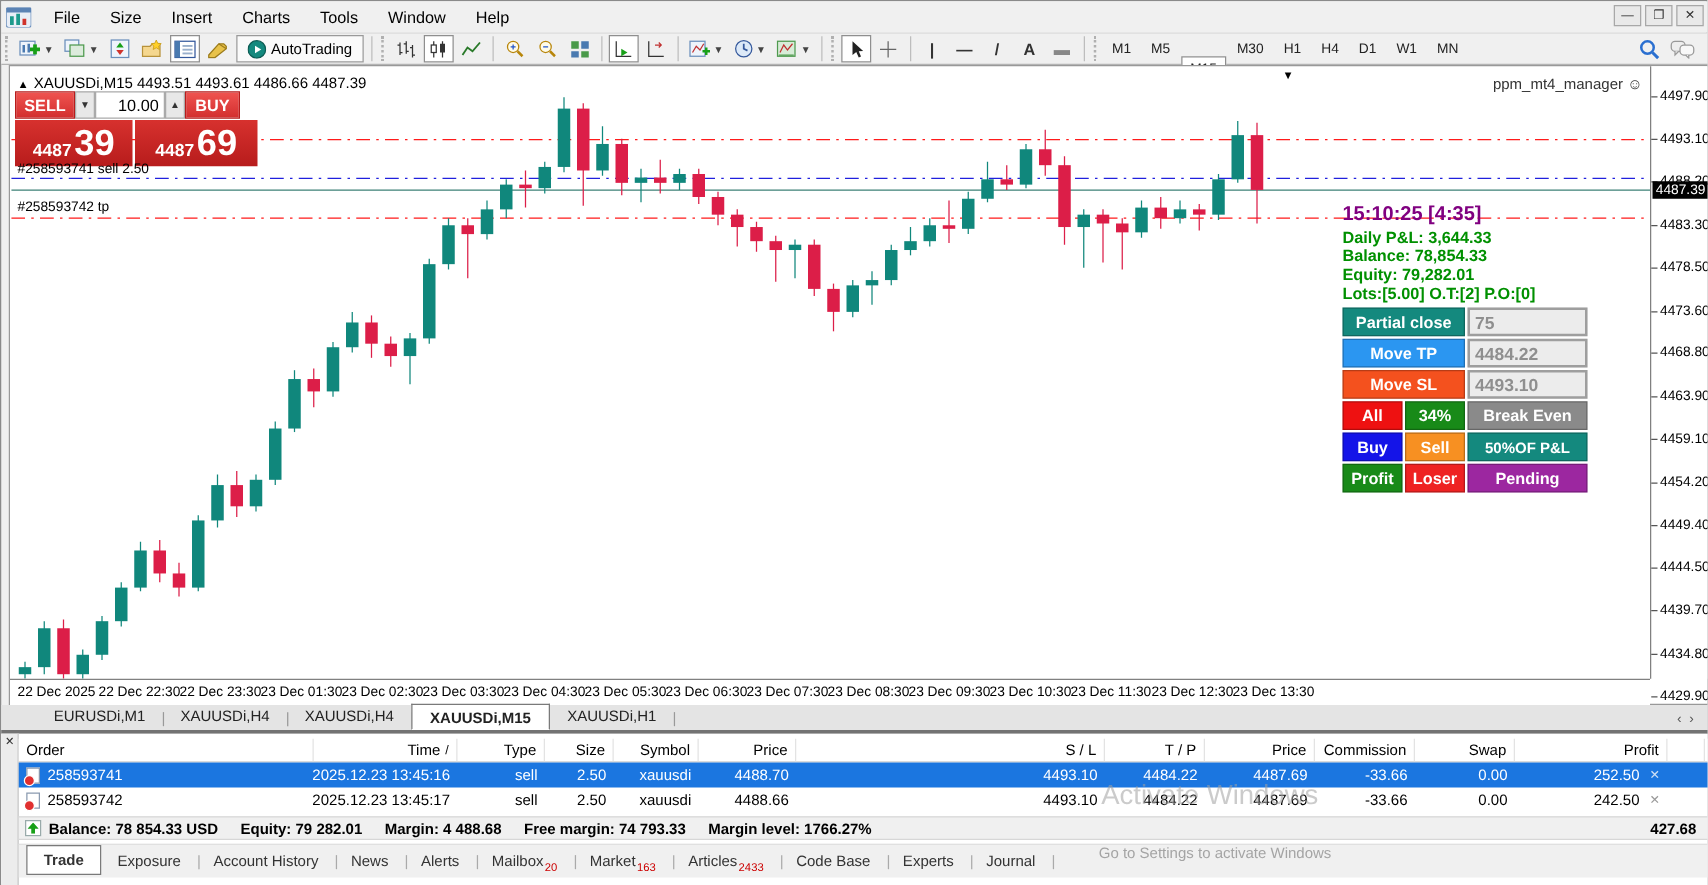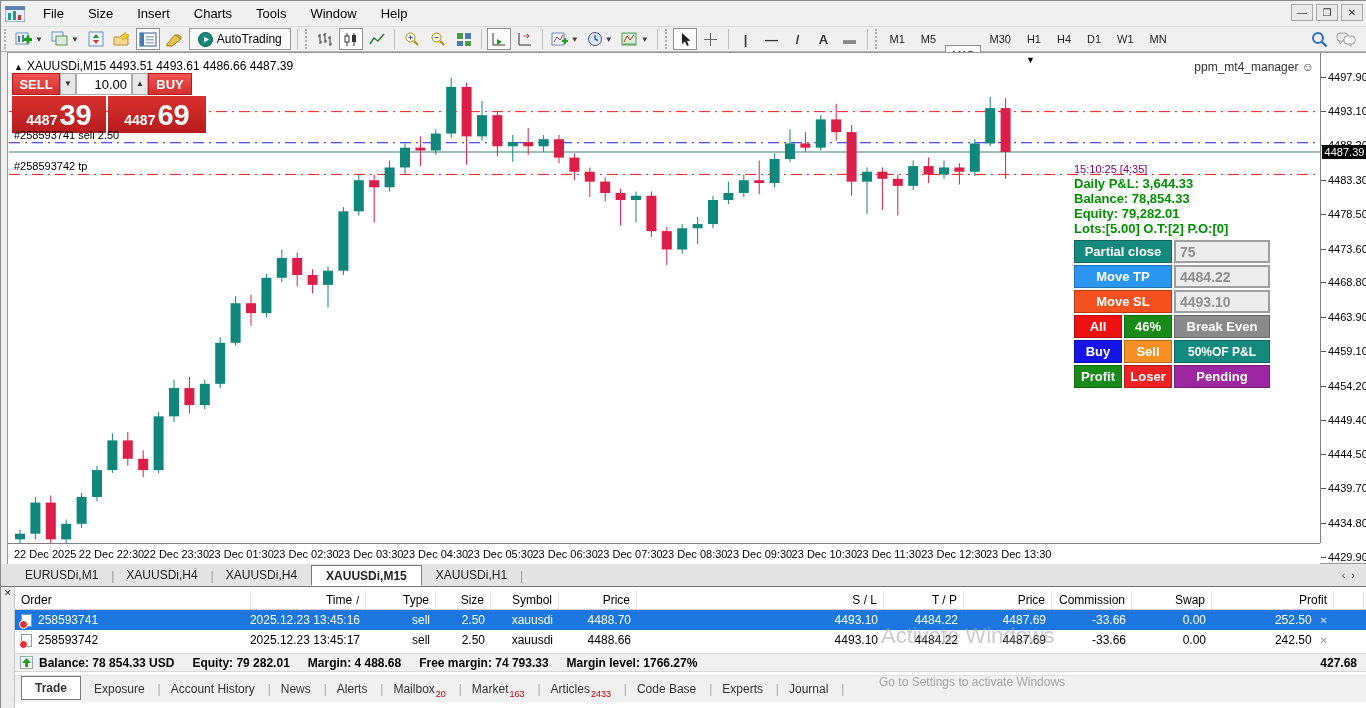--- a/index.html
+++ b/index.html
@@ -45,40 +45,40 @@
   .oc-price { background:linear-gradient(180deg,#d7312e,#b71c1c); color:#fff; display:flex; align-items:flex-end; justify-content:center; padding:2px 4px 3px 4px; }
   .oc-price .small { font-size:14px; font-weight:bold; margin-right:2px; line-height:20px; }
   .oc-price .big { font-size:29px; font-weight:bold; line-height:29px; }
   #oc-sell-price { width:94px; margin-right:2px; }
   #oc-buy-price { width:98px; }
 
   .order-label { position:absolute; font-size:11px; color:#000; background:rgba(255,255,255,.0); white-space:nowrap; }
 
   
   #info-panel { position:absolute; left:1066px; top:110px; width:200px; }
-  #clock-line { color:#800080; font-weight:normal; font-size:11px; margin-bottom:1px; }
+  #clock-line { color:#800080; font-weight:bold; font-size:16px; margin-bottom:1px; }
   .green-line { color:#009000; font-weight:bold; font-size:13px; line-height:15px; white-space:nowrap; }
   #btn-grid { margin-top:4px; display:grid; grid-template-columns:48px 48px 96px; grid-auto-rows:23px; gap:2px; width:196px; }
   .pbtn { color:#fff; font-weight:bold; font-size:13px; display:flex; align-items:center; justify-content:center; border:1px solid rgba(0,0,0,.25); }
   .span2 { grid-column:1 / span 2; }
   .pinput { border:2px solid #9e9e9e; background:#ececec; color:#8f8f8f; font-weight:bold; font-size:14px; padding:0 4px; width:96px; }
   #panel-total { color:#00a000; font-weight:bold; font-size:20px; text-align:center; margin-top:2px; letter-spacing:1px; }
 
   
   #price-axis { position:absolute; left:1312px; top:0; width:46px; height:490px; border-left:1px solid #808080; background:#fff; }
   .ptick { position:absolute; left:7px; font-size:11px; color:#000; white-space:nowrap; }
   .ptick::before { content:""; position:absolute; left:-7px; top:6px; width:5px; height:1px; background:#555; }
   #cur-price-tag { position:absolute; left:1px; width:45px; height:14px; background:#000; color:#fff; font-size:11px; text-align:center; line-height:14px; }
 
   
   #time-axis { position:absolute; left:0; top:490px; width:1312px; height:21px; border-top:1px solid #808080; background:#fff; }
   .ttick { position:absolute; top:4px; font-size:11px; color:#000; white-space:nowrap; }
 
   
-  #chart-tabbar { position:absolute; left:0; top:563px; width:1366px; height:23px; background:#e4e4e4; border-bottom:1px solid #737373; display:flex; align-items:flex-end; padding-left:10px; }
+  #chart-tabbar { position:absolute; left:0; top:563px; width:1366px; height:23px; background:#e4e4e4; border-bottom:3px solid #737373; display:flex; align-items:flex-end; padding-left:28px; }
   .chart-tab { height:21px; padding:3px 14px; font-size:12px; color:#222; position:relative; }
   .chart-tab.active { background:#ffffff; border:1px solid #7a7a7a; border-bottom:1px solid #fff; font-weight:bold; }
   .chart-tab .sep { position:absolute; right:-2px; top:4px; color:#999; }
   #tab-scroll { position:absolute; right:6px; top:5px; font-size:11px; color:#555; letter-spacing:6px; }
 
   
   #terminal { position:absolute; left:0; top:586px; width:1366px; height:122px; background:#ffffff; }
   #side-strip { position:absolute; left:0; top:0; width:14px; height:122px; background:#ececec; border-right:1px solid #c8c8c8; }
   #side-close { position:absolute; left:3px; top:1px; font-size:9px; color:#333; }
 
@@ -501,21 +501,21 @@
       <div class="green-line">Equity: 79,282.01</div>
       <div class="green-line">Lots:[5.00] O.T:[2] P.O:[0]</div>
       <div id="btn-grid">
         <div class="pbtn span2" style="background:#14897e">Partial close</div>
         <input class="pinput" value="75" style="">
         <div class="pbtn span2" style="background:#2b96f1">Move TP</div>
         <input class="pinput" value="4484.22" style="">
         <div class="pbtn span2" style="background:#f4511e">Move SL</div>
         <input class="pinput" value="4493.10" style="">
         <div class="pbtn" style="background:#ee1111">All</div>
-        <div class="pbtn" style="background:#188a18">46%</div>
+        <div class="pbtn" style="background:#188a18">34%</div>
         <div class="pbtn" style="background:#8a8a8a">Break Even</div>
         <div class="pbtn" style="background:#1414e8">Buy</div>
         <div class="pbtn" style="background:#f79022">Sell</div>
         <div class="pbtn" style="background:#14897e;font-size:12px">50%OF P&amp;L</div>
         <div class="pbtn" style="background:#188a18">Profit</div>
         <div class="pbtn" style="background:#ee2222">Loser</div>
         <div class="pbtn" style="background:#9c27a0">Pending</div>
       </div>
     </div>
 

